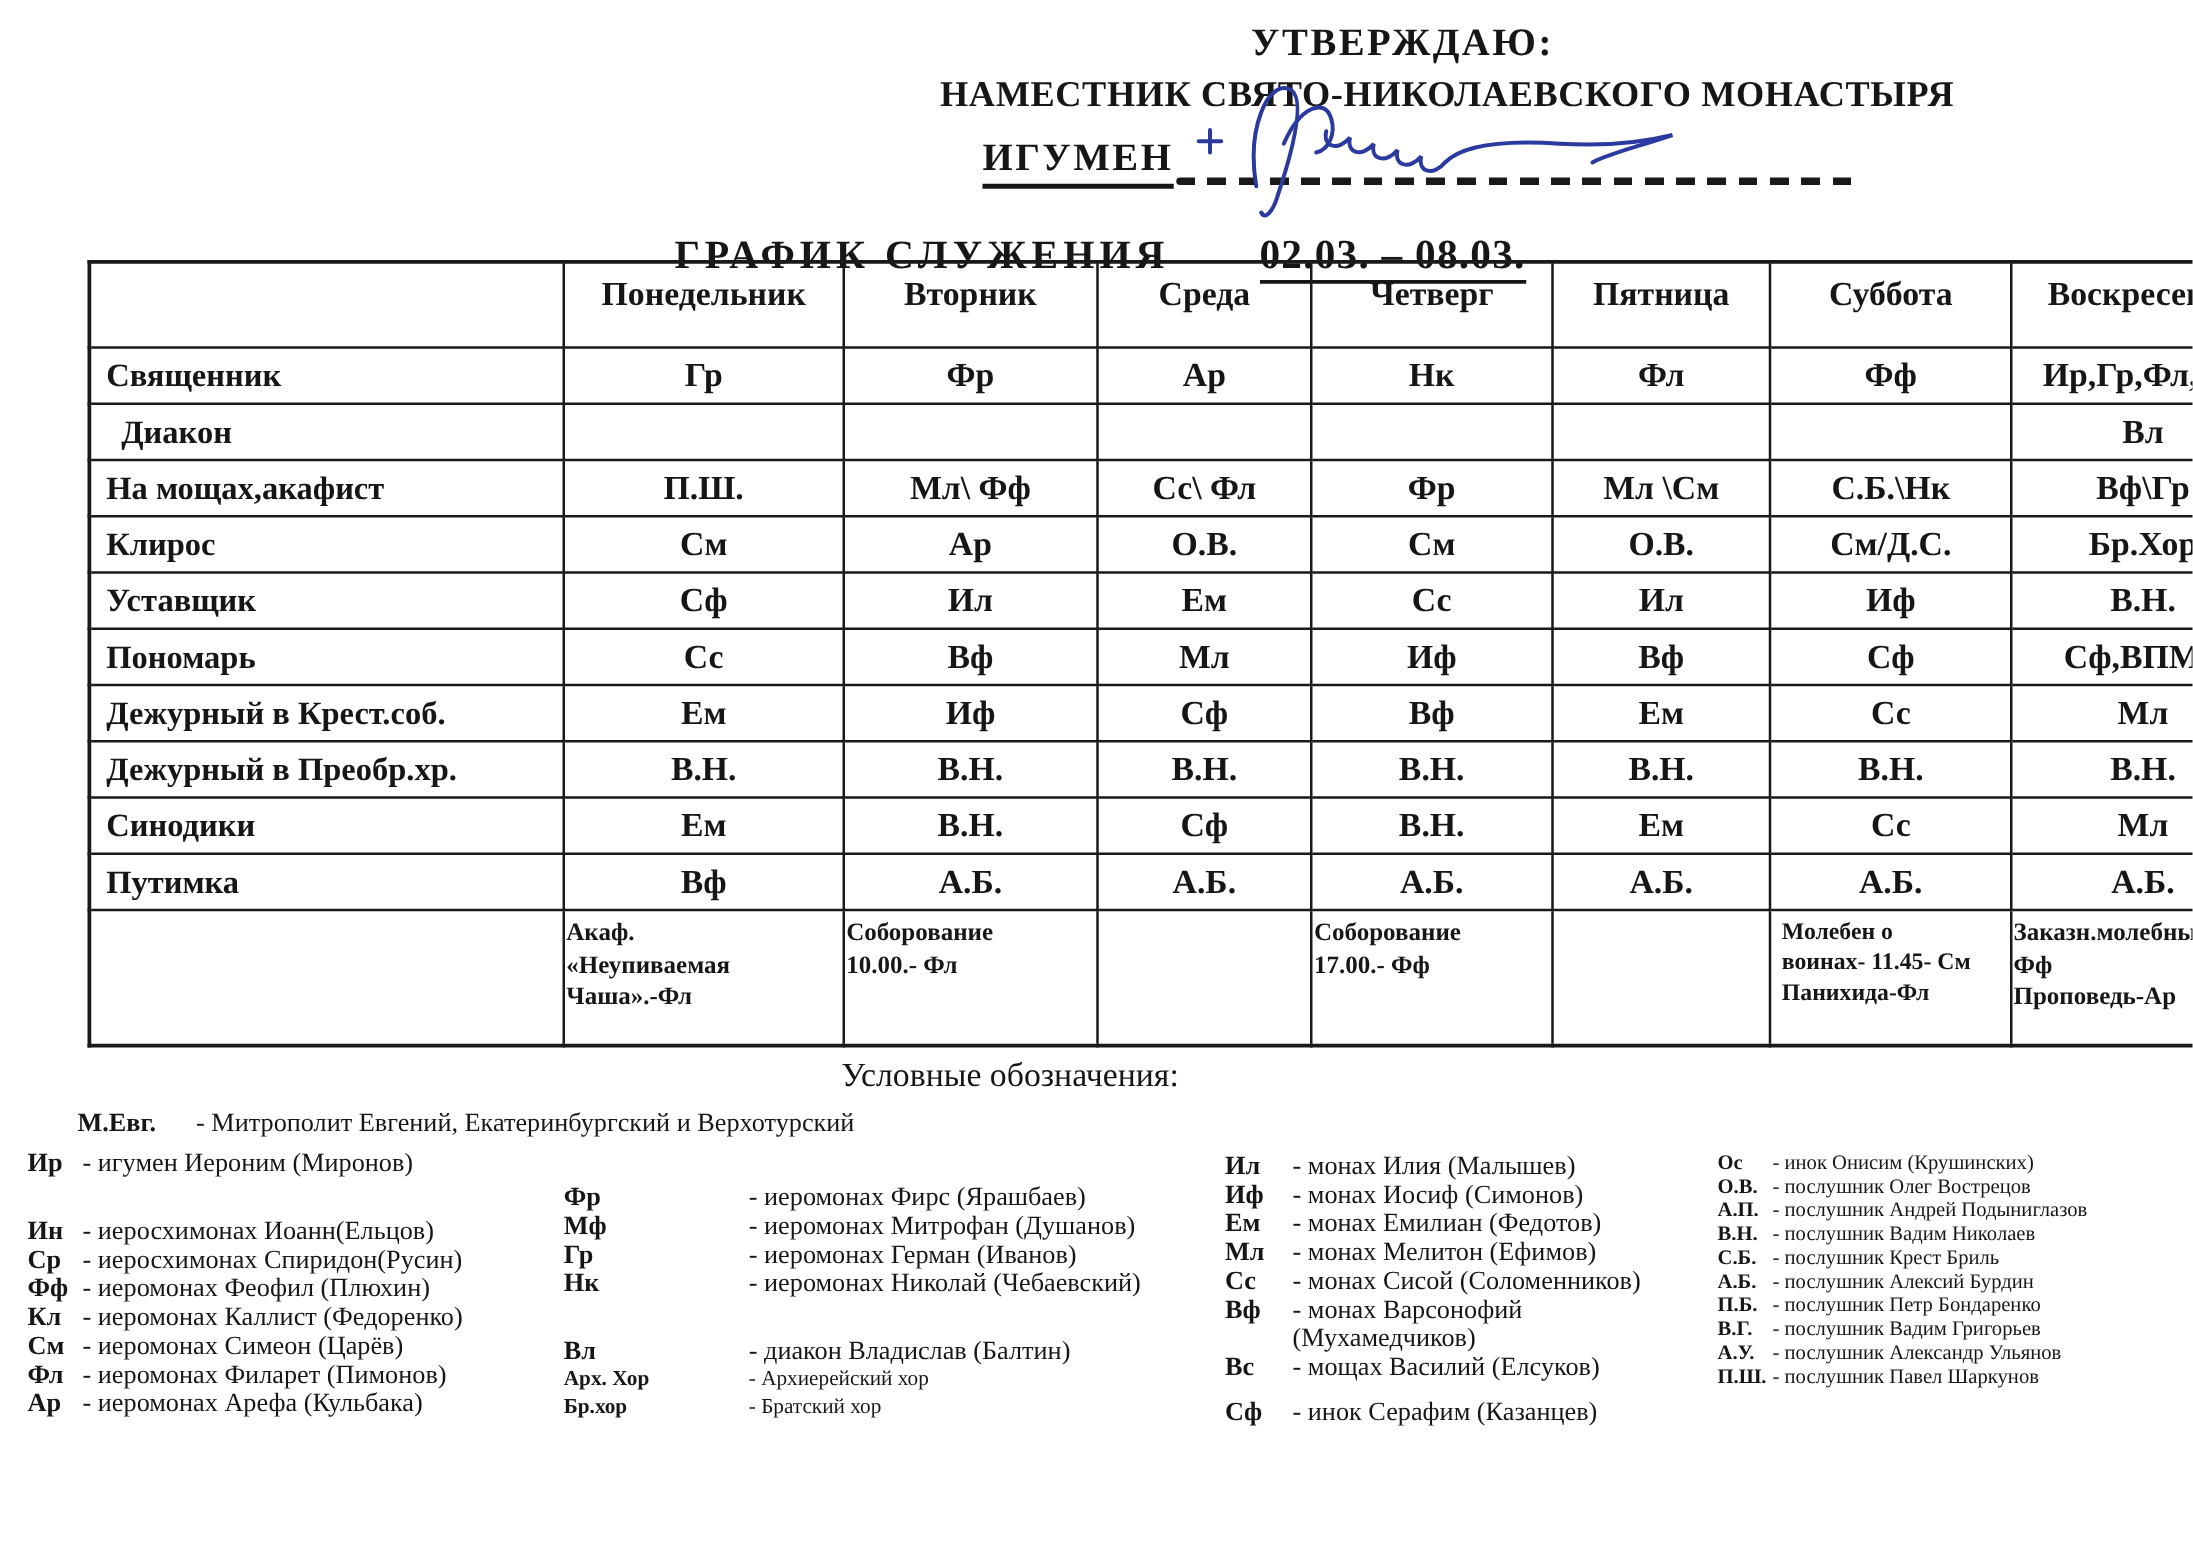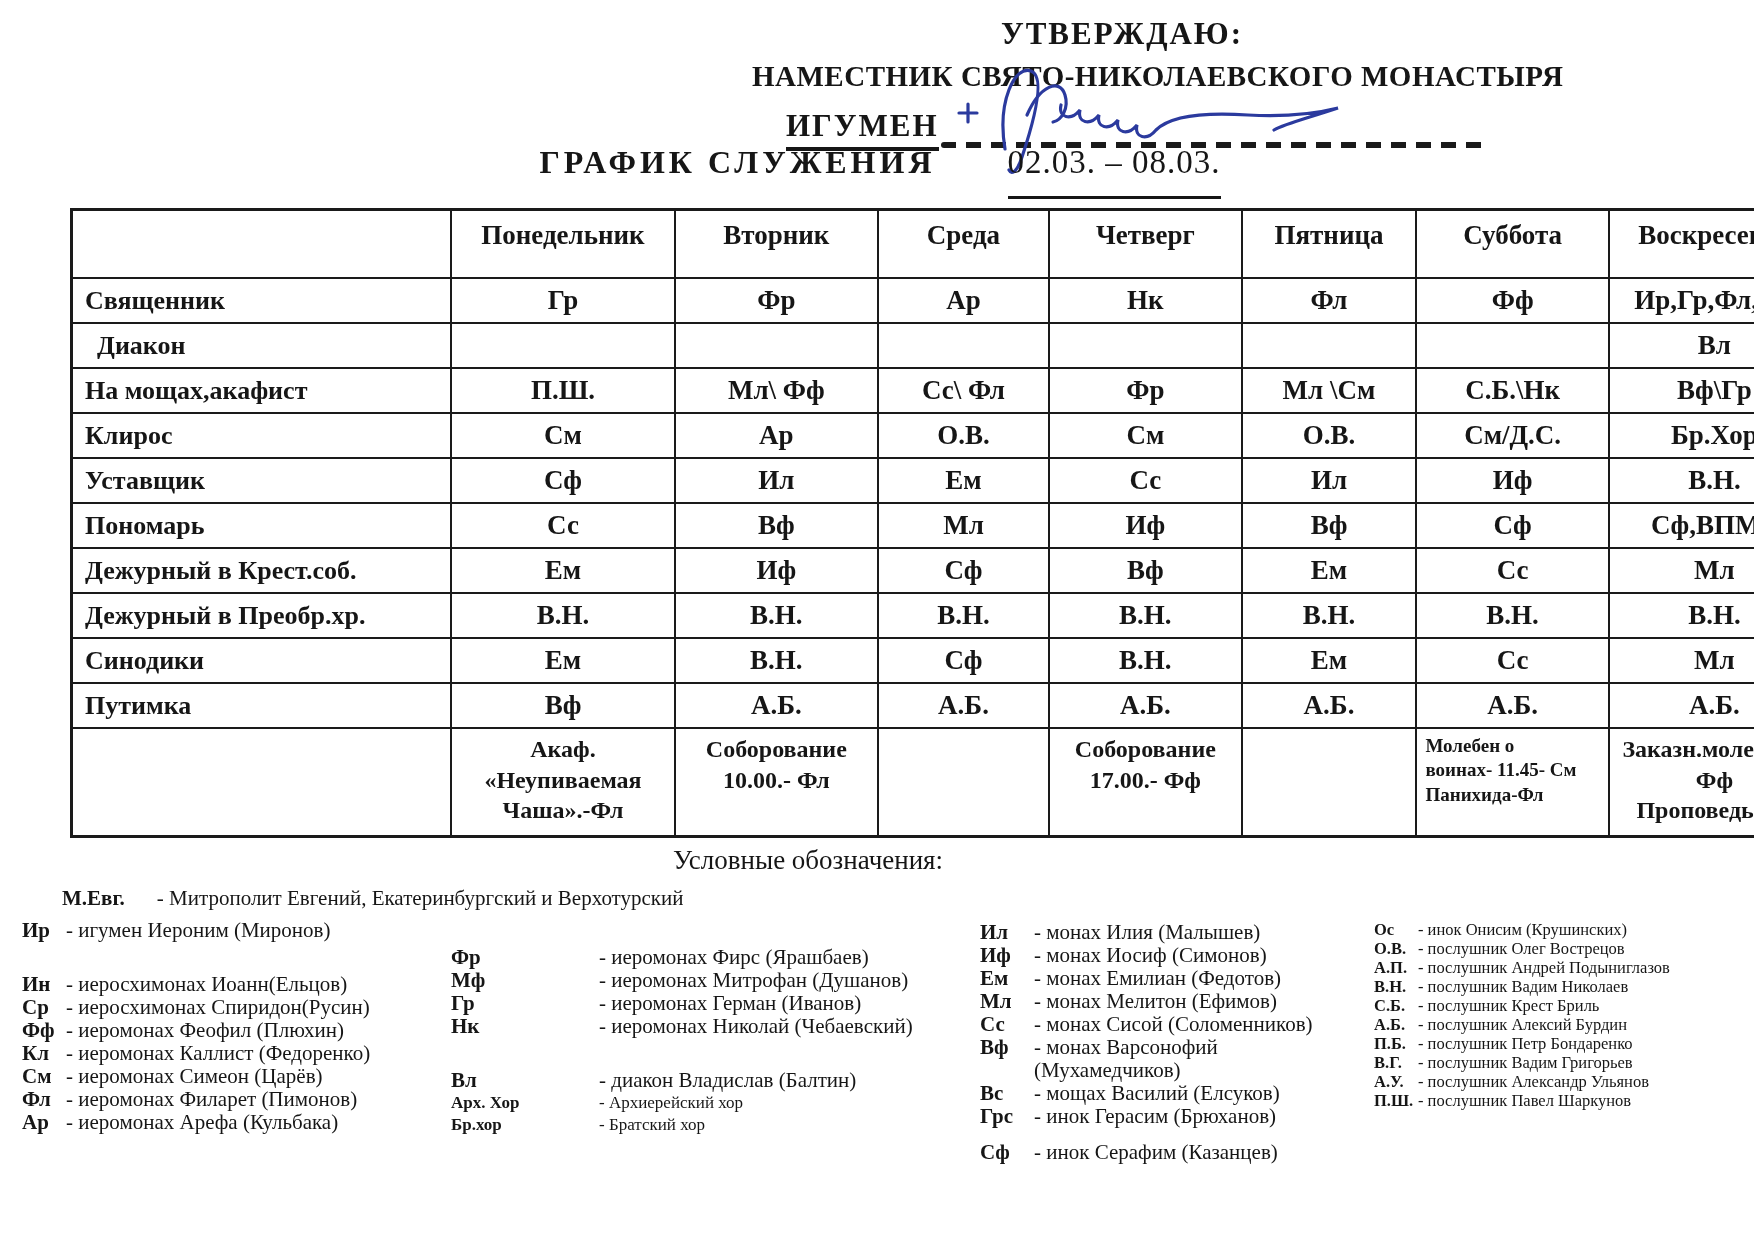--- a/index.html
+++ b/index.html
@@ -14,32 +14,32 @@
   .approval-line2{font-size:29px;margin-top:8px;white-space:nowrap;letter-spacing:0.5px;}
   .igumen-row{display:flex;align-items:flex-end;margin-top:4px;height:54px;padding-left:34px;}
   .igumen-label{font-size:31px;letter-spacing:2px;border-bottom:4px solid #161616;padding-bottom:3px;}
   .sig-area{flex:1;position:relative;height:54px;}
   .dash-line{position:absolute;left:2px;right:2px;bottom:3px;height:6px;
     background:repeating-linear-gradient(90deg,#1a1a1a 0 15px,transparent 15px 25px);border-radius:3px;}
   .signature-svg{position:absolute;left:4px;bottom:-20px;width:540px;height:116px;overflow:visible;}
   
   .title-row{position:absolute;top:144px;left:70px;width:1620px;display:flex;justify-content:center;align-items:baseline;gap:72px;}
   .doc-title{font-size:32px;font-weight:bold;letter-spacing:4px;}
-  .doc-dates{font-size:33px;font-weight:normal;letter-spacing:1px;border-bottom:3px solid #161616;padding-bottom:15px;}
+  .doc-dates{font-size:33px;font-weight:bold;letter-spacing:1px;border-bottom:3px solid #161616;padding-bottom:1px;margin-top:42px;}
   
   table.schedule{position:absolute;top:208px;left:70px;width:1752px;border-collapse:collapse;table-layout:fixed;}
   .schedule th,.schedule td{border:2px solid #1a1a1a;font-weight:bold;overflow:hidden;}
   table.schedule{border:3px solid #1a1a1a;}
   .schedule thead th{font-size:27px;height:56px;vertical-align:top;padding-top:9px;text-align:center;}
   .schedule tbody th.row-label{text-align:left;padding-left:12px;font-size:26px;height:41px;}
   .schedule tbody th.row-label.indent{padding-left:24px;margin-top:28px;}
   .schedule td.val{text-align:center;font-size:27px;}
   .schedule td.val .u{text-decoration:underline;text-decoration-thickness:2.5px;text-underline-offset:4px;}
-  .schedule tr.notes-row td{height:100px;vertical-align:top;font-size:24px;line-height:1.28;
-    text-align:center;white-space:pre-line;padding-top:5px;}
+  .schedule tr.notes-row td{height:100px;vertical-align:top;font-size:20px;line-height:1.28;
+    white-space:pre-line;padding-top:5px;}
   .schedule tr.notes-row td.left{text-align:left;padding-left:8px;font-size:19px;}
   
   .legend-heading{position:absolute;top:845px;left:70px;width:1476px;text-align:center;font-size:27px;}
   .legend-metro{position:absolute;top:886px;left:62px;font-size:21px;}
   .legend-metro .abbr{font-weight:bold;margin-right:32px;}
   .legend-col{position:absolute;}
   .legend-item{display:flex;line-height:23px;font-size:21px;}
   .legend-item .abbr{font-weight:bold;flex:none;}
   .legend-item .desc{white-space:pre-line;}
   .legend-item.gap-lg{margin-top:31px;align-items:center;}
@@ -316,24 +316,20 @@
       </div>
       <div class="legend-item">
         <span class="abbr">Вф</span>
         <span class="desc">- монах Варсонофий
 (Мухамедчиков)</span>
       </div>
       <div class="legend-item">
         <span class="abbr">Вс</span>
         <span class="desc">- мощах Василий (Елсуков)</span>
       </div>
-      <div class="legend-item">
-        <span class="abbr">Грс</span>
-        <span class="desc">- инок Герасим (Брюханов)</span>
-      </div>
       <div class="legend-item gap-sm">
         <span class="abbr">Сф</span>
         <span class="desc">- инок Серафим (Казанцев)</span>
       </div>
     </div>
   <div class="legend-col" id="legend-col4">
       <div class="legend-item">
         <span class="abbr">Ос</span>
         <span class="desc">- инок Онисим (Крушинских)</span>
       </div>

